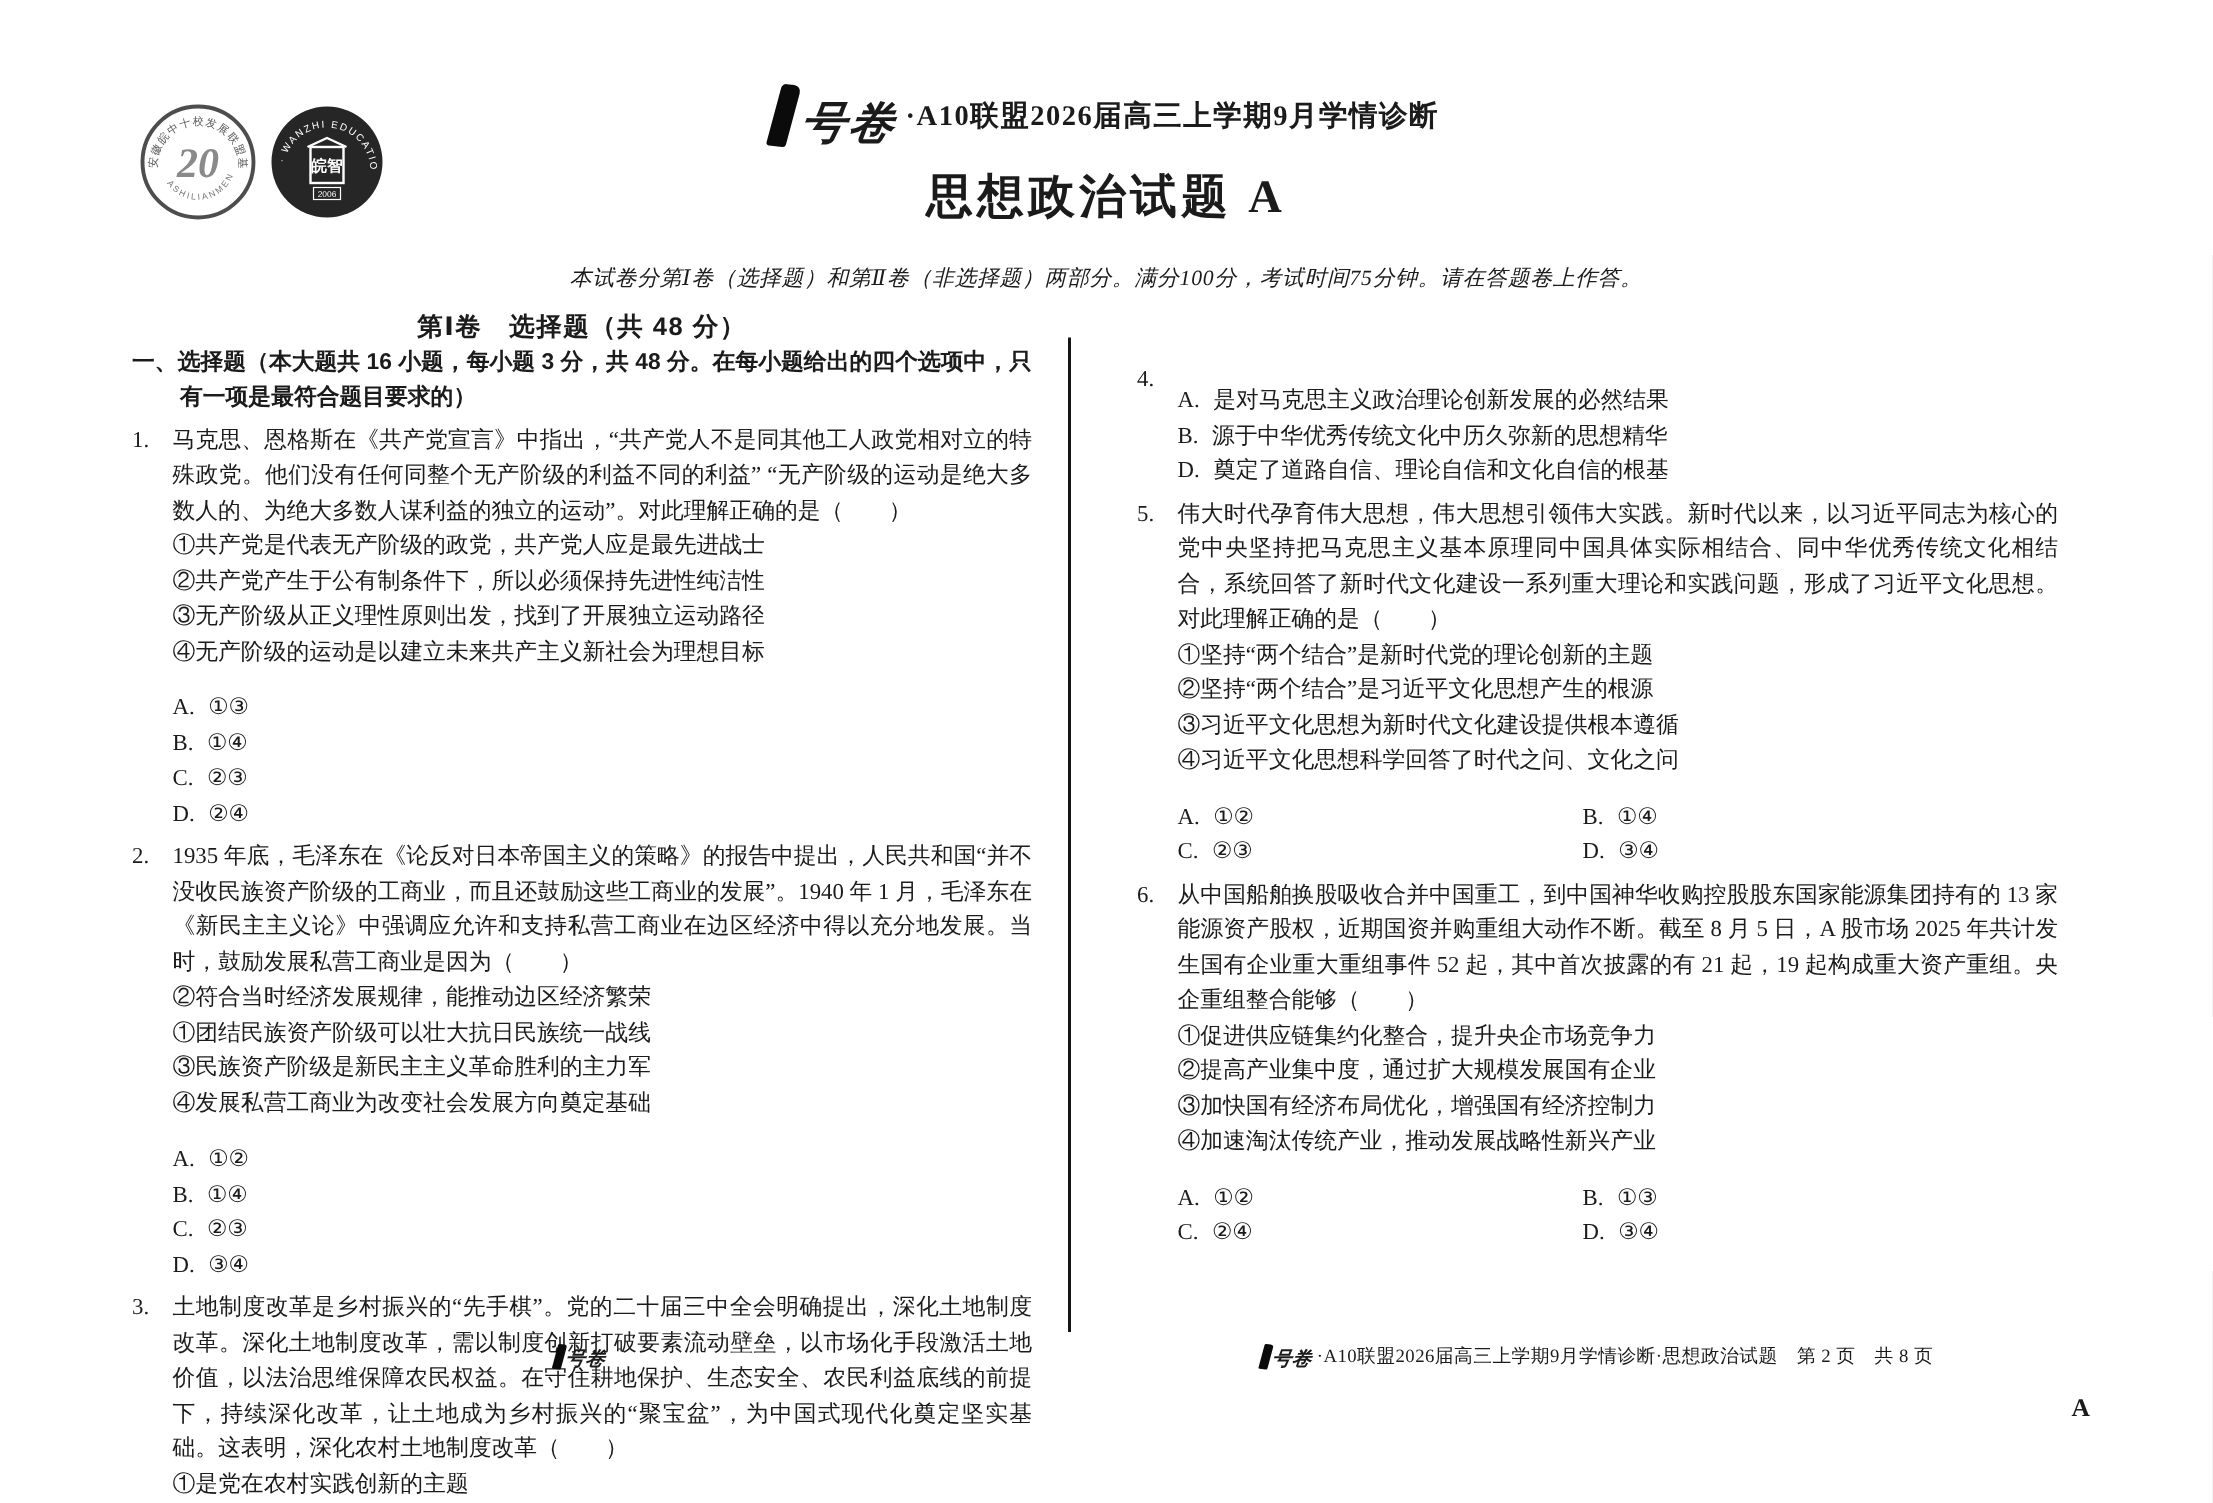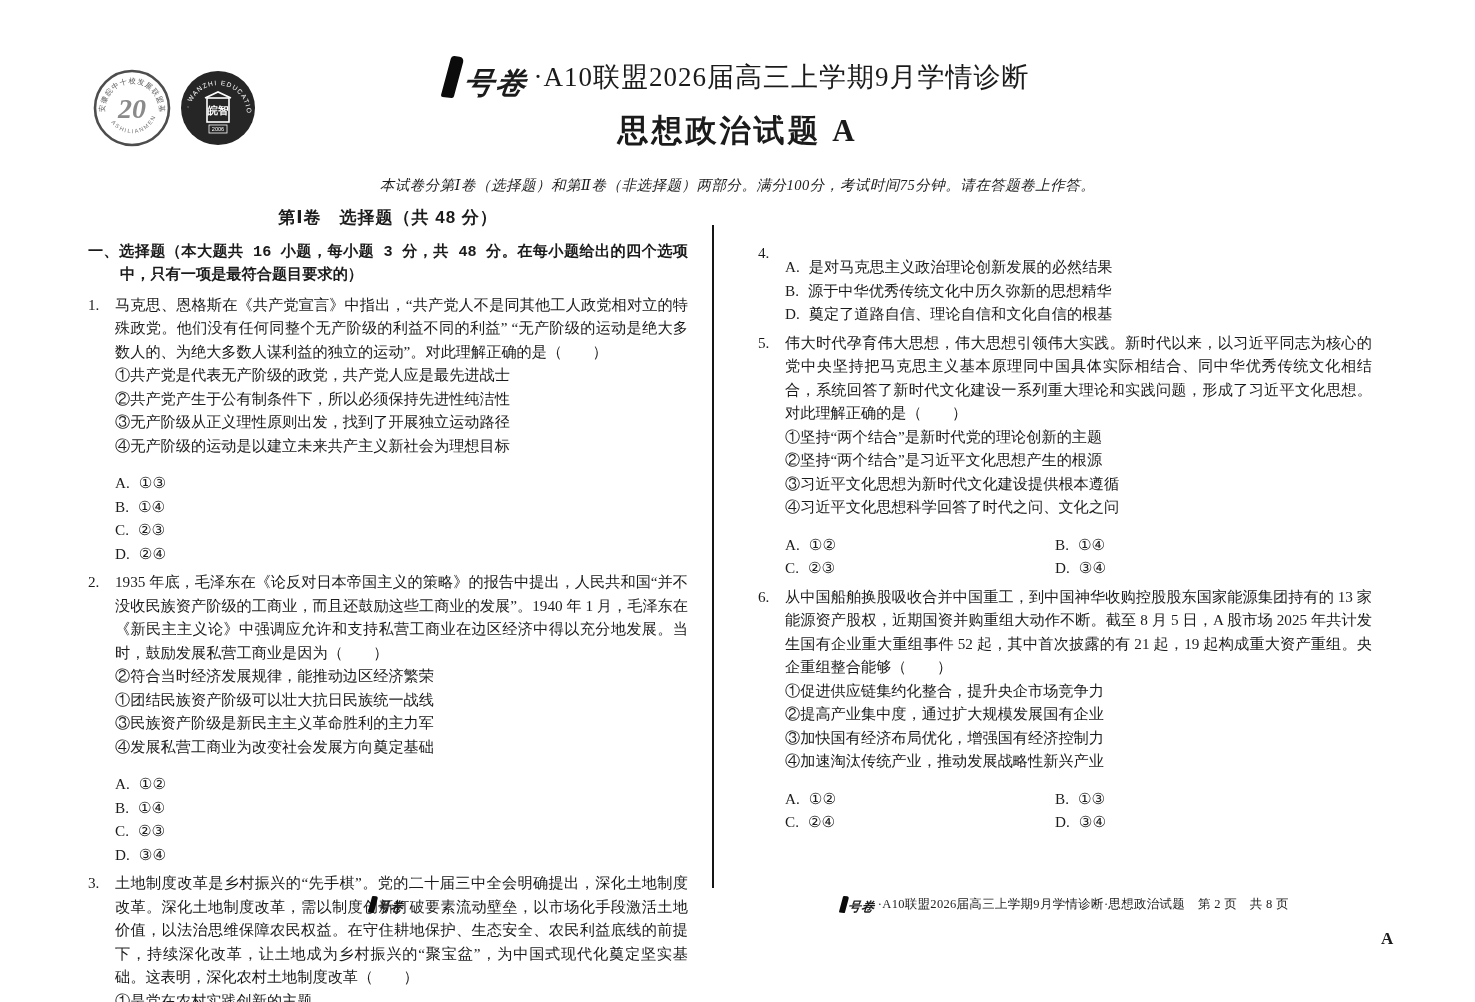--- a/index.html
+++ b/index.html
@@ -8,35 +8,35 @@
 
   
   .seals{position:absolute;left:92px;top:68px;display:flex;gap:6px;}
   .title-row{position:absolute;left:0;top:56px;width:100%;text-align:center;white-space:nowrap;}
   .title-inner{display:inline-flex;align-items:center;gap:6px;}
   .brand{display:inline-flex;align-items:flex-end;gap:3px;}
   .brand .bar{width:13px;height:42px;background:#0b0b0b;border-radius:3px 5px 2px 2px;
               transform:rotate(7deg) skewX(-8deg);margin-right:2px;}
   .brand .script{font-family:"DejaVu Serif",serif;font-style:italic;font-weight:bold;
                  font-size:30px;transform:skewX(-8deg);letter-spacing:2px;line-height:1;}
-  .main-title{font-size:27px;font-weight:normal;letter-spacing:1px;}
+  .main-title{font-size:19px;font-weight:bold;letter-spacing:1px;}
   .subtitle{position:absolute;left:0;top:110px;width:100%;text-align:center;
             font-size:31px;font-weight:bold;letter-spacing:3px;}
   .intro{position:absolute;left:0;top:176px;width:100%;text-align:center;
          font-size:14.5px;font-style:italic;letter-spacing:.5px;}
 
   
   .divider{position:absolute;left:712px;top:225px;width:2px;height:663px;background:#151515;}
   .col{position:absolute;font-size:15.2px;line-height:23.5px;}
   .col-left{left:88px;top:206px;width:600px;}
   .col-right{left:758px;top:236px;width:614px;}
 
   .sec-heading{text-align:center;font-family:"Liberation Sans","DejaVu Sans",sans-serif;
-               font-weight:bold;font-size:17px;letter-spacing:1px;margin-bottom:11px;}
-  .sec-instr{font-family:Liberation Mono, monospace;font-weight:bold;
+               font-weight:bold;font-size:17px;letter-spacing:1px;margin-bottom:0;}
+  .sec-instr{font-family:Liberation Sans, sans-serif;font-weight:bold;
              padding-left:32px;text-indent:-32px;text-align:justify;}
 
   .question{display:flex;margin-top:5px;}
   .q-num{width:27px;flex:0 0 27px;}
   .q-body{flex:1;min-width:0;}
   .q-stem{text-align:justify;}
   .q-item{text-align:left;}
   .q-options{margin-top:14px;}
   .q-options.row4{display:flex;flex-direction:column;}
   .q-options.row4 .opt{width:21%;}

